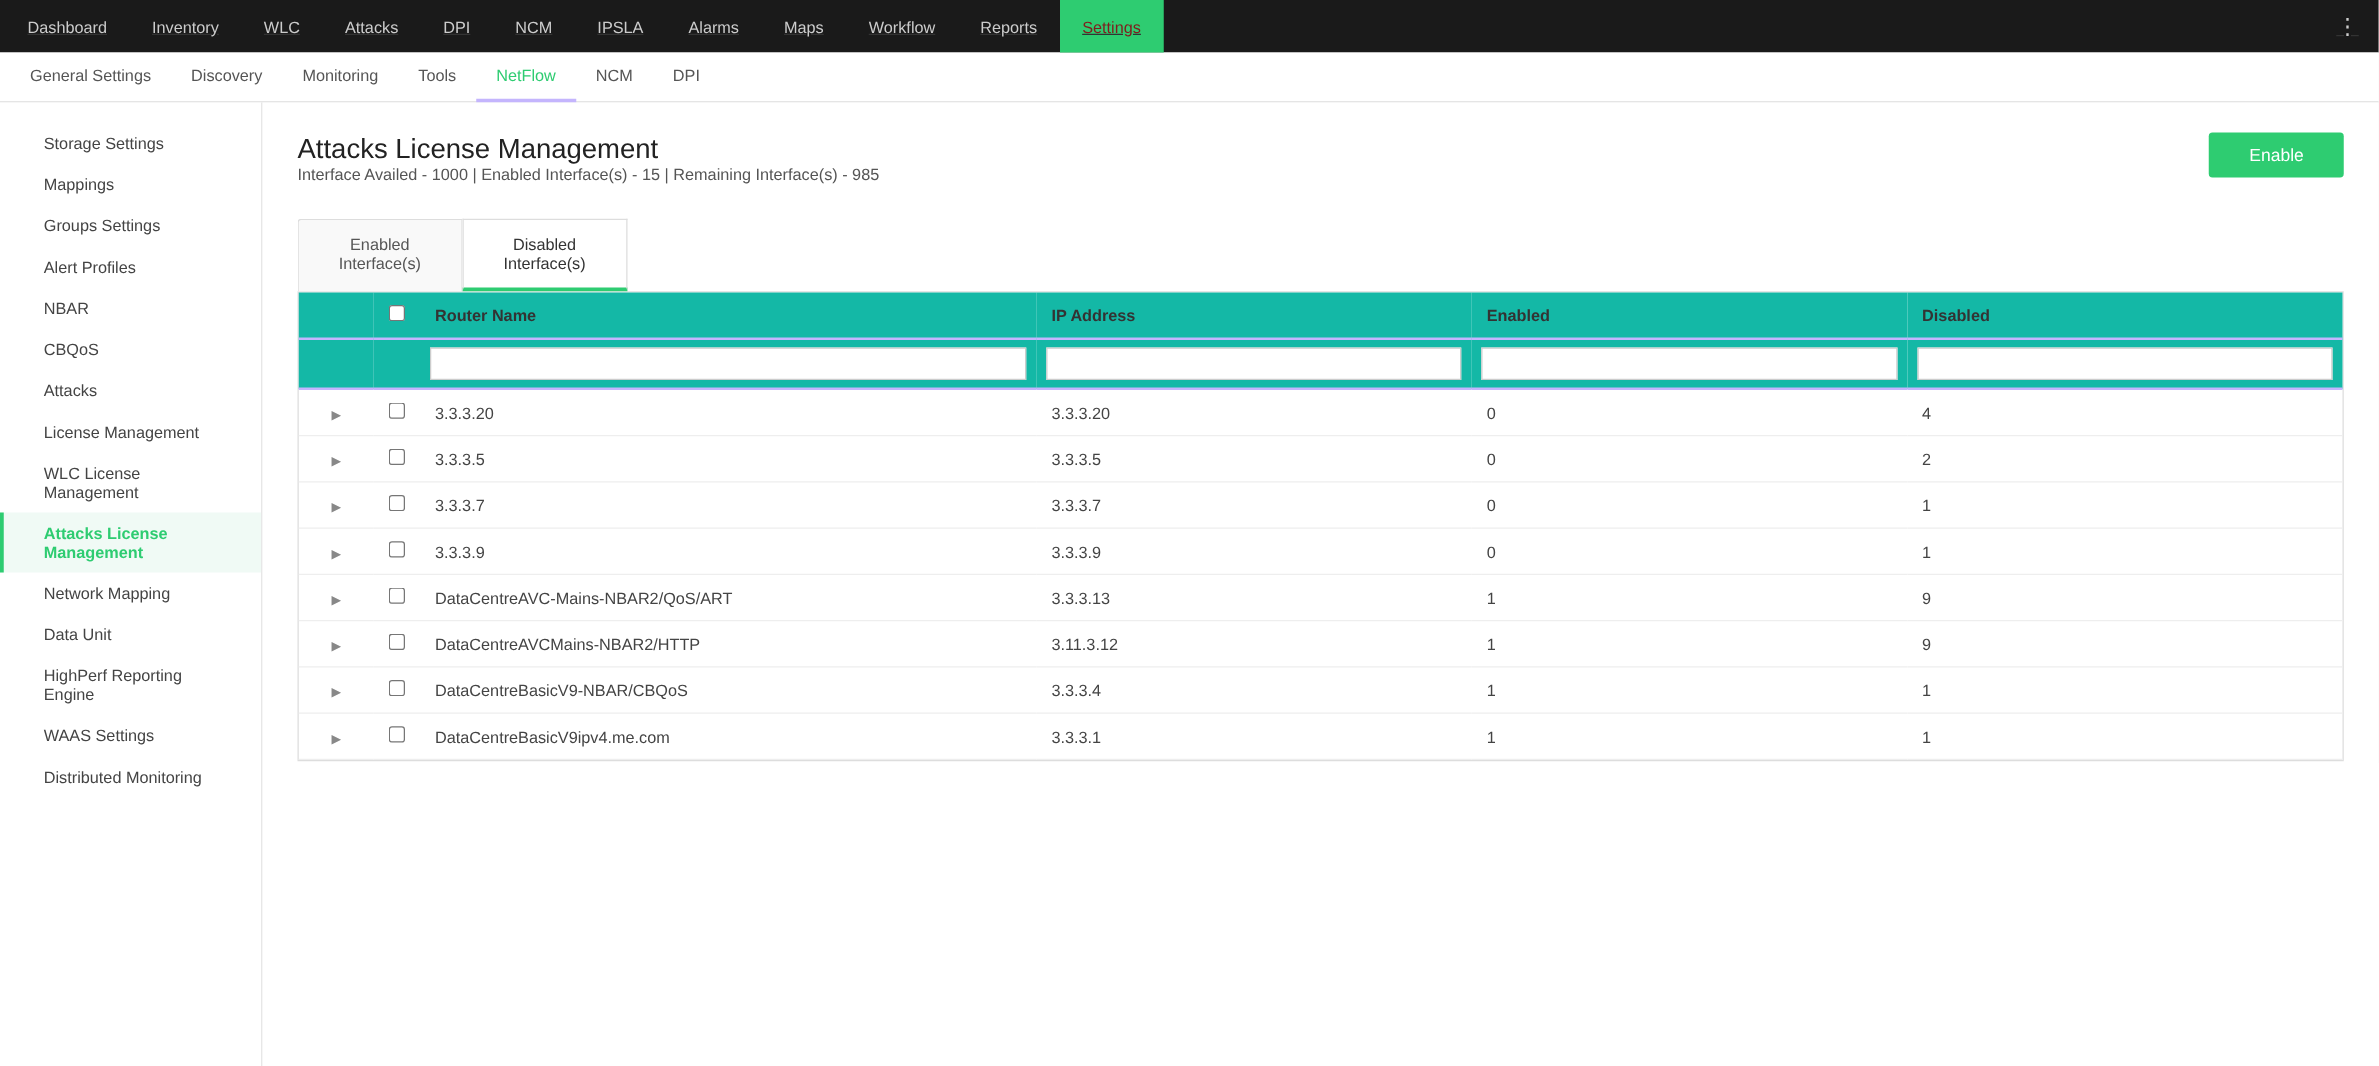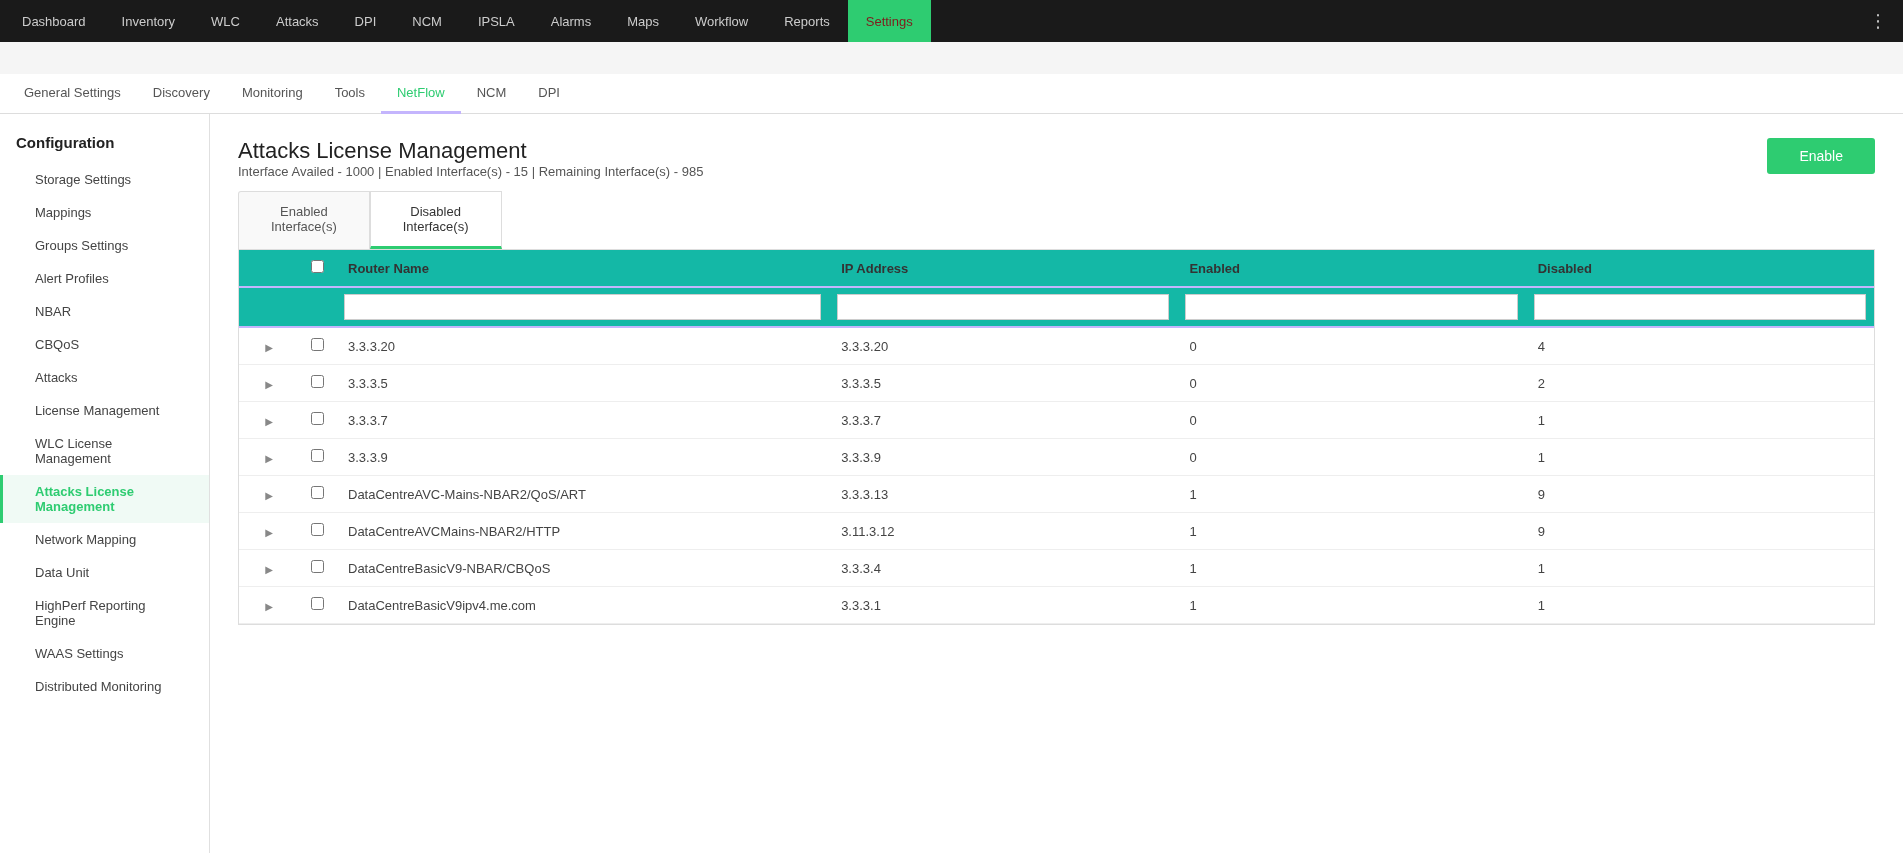--- a/index.html
+++ b/index.html
@@ -5,20 +5,21 @@
     * { box-sizing: border-box; margin: 0; padding: 0; }
     body { font-family: Arial, sans-serif; font-size: 13px; background: #f5f5f5; color: #333; }
 
     
     .top-nav {
       display: flex;
       align-items: center;
       background: #1a1a1a;
       height: 42px;
       padding: 0 4px;
+      text-decoration: underline;
     }
     .top-nav-item {
       color: #ccc;
       padding: 0 18px;
       height: 42px;
       display: flex;
       align-items: center;
       cursor: pointer;
       font-size: 13px;
       white-space: nowrap;
@@ -36,21 +37,20 @@
     }
 
     
     .sub-nav {
       display: flex;
       align-items: center;
       background: #fff;
       border-bottom: 1px solid #ddd;
       height: 40px;
       padding: 0 8px;
-      margin-top: 32px;
     }
     .sub-nav-item {
       padding: 0 16px;
       height: 40px;
       display: flex;
       align-items: center;
       cursor: pointer;
       font-size: 13px;
       color: #555;
       border-bottom: 3px solid transparent;
@@ -124,21 +124,21 @@
       padding: 10px 32px;
       font-size: 14px;
       cursor: pointer;
       border-radius: 3px;
       font-weight: 500;
     }
 
     .subtitle {
       color: #555;
       font-size: 13px;
-      margin-bottom: 4px;
+      margin-bottom: 20px;
     }
 
     
     .tab-group {
       display: flex;
       margin-bottom: 0;
     }
     .tab-item {
       padding: 12px 32px;
       cursor: pointer;
@@ -248,21 +248,20 @@
       <div class="sub-nav-item">Tools</div>
       <div class="sub-nav-item active">NetFlow</div>
       <div class="sub-nav-item">NCM</div>
       <div class="sub-nav-item">DPI</div>
     </div>
 </nav>
 
 <div class="layout">
 
   <aside class="sidebar">
-    <div class="sidebar-title">Configuration</div>
     <div id="sidebar-items">
         <div class="sidebar-item">Storage Settings</div>
         <div class="sidebar-item">Mappings</div>
         <div class="sidebar-item">Groups Settings</div>
         <div class="sidebar-item">Alert Profiles</div>
         <div class="sidebar-item">NBAR</div>
         <div class="sidebar-item">CBQoS</div>
         <div class="sidebar-item">Attacks</div>
         <div class="sidebar-item">License Management</div>
         <div class="sidebar-item">WLC License Management</div>

